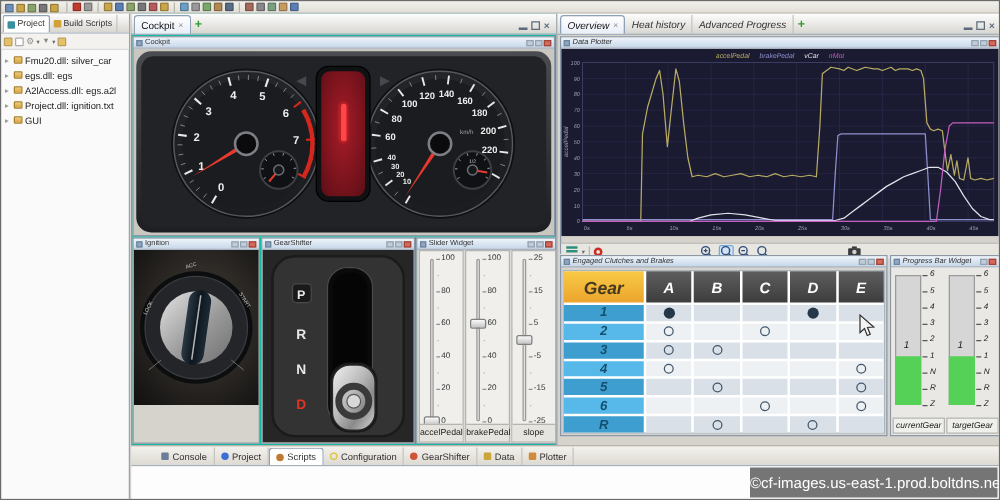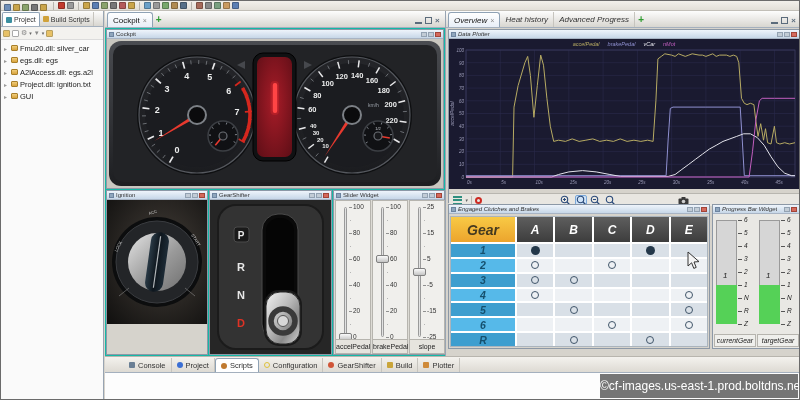--- a/index.html
+++ b/index.html
@@ -794,21 +794,21 @@
       <div class="btab">
         <span class="bico ring" style="border-color: rgb(223, 194, 58);"></span>
         <span>Configuration</span>
       </div>
       <div class="btab">
         <span class="bico circle" style="background: rgb(208, 85, 56);"></span>
         <span>GearShifter</span>
       </div>
       <div class="btab">
         <span class="bico square" style="background: rgb(202, 165, 58);"></span>
-        <span>Build</span>
+        <span>Data</span>
       </div>
       <div class="btab">
         <span class="bico square" style="background: rgb(207, 138, 58);"></span>
         <span>Plotter</span>
       </div>
     </div>
   <div class="abs consolearea"></div>
   <div class="abs watermark">©cf-images.us-east-1.prod.boltdns.net</div>
 
   <svg class="abs" style="left:686px; top:250px;" width="14" height="20">

